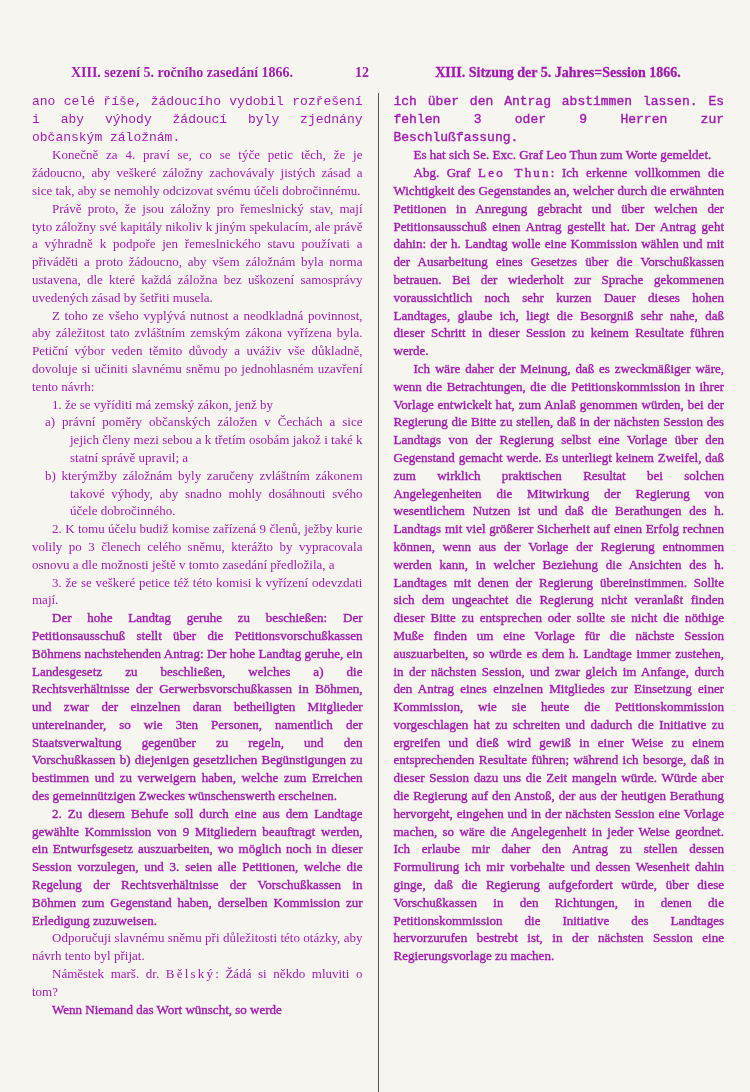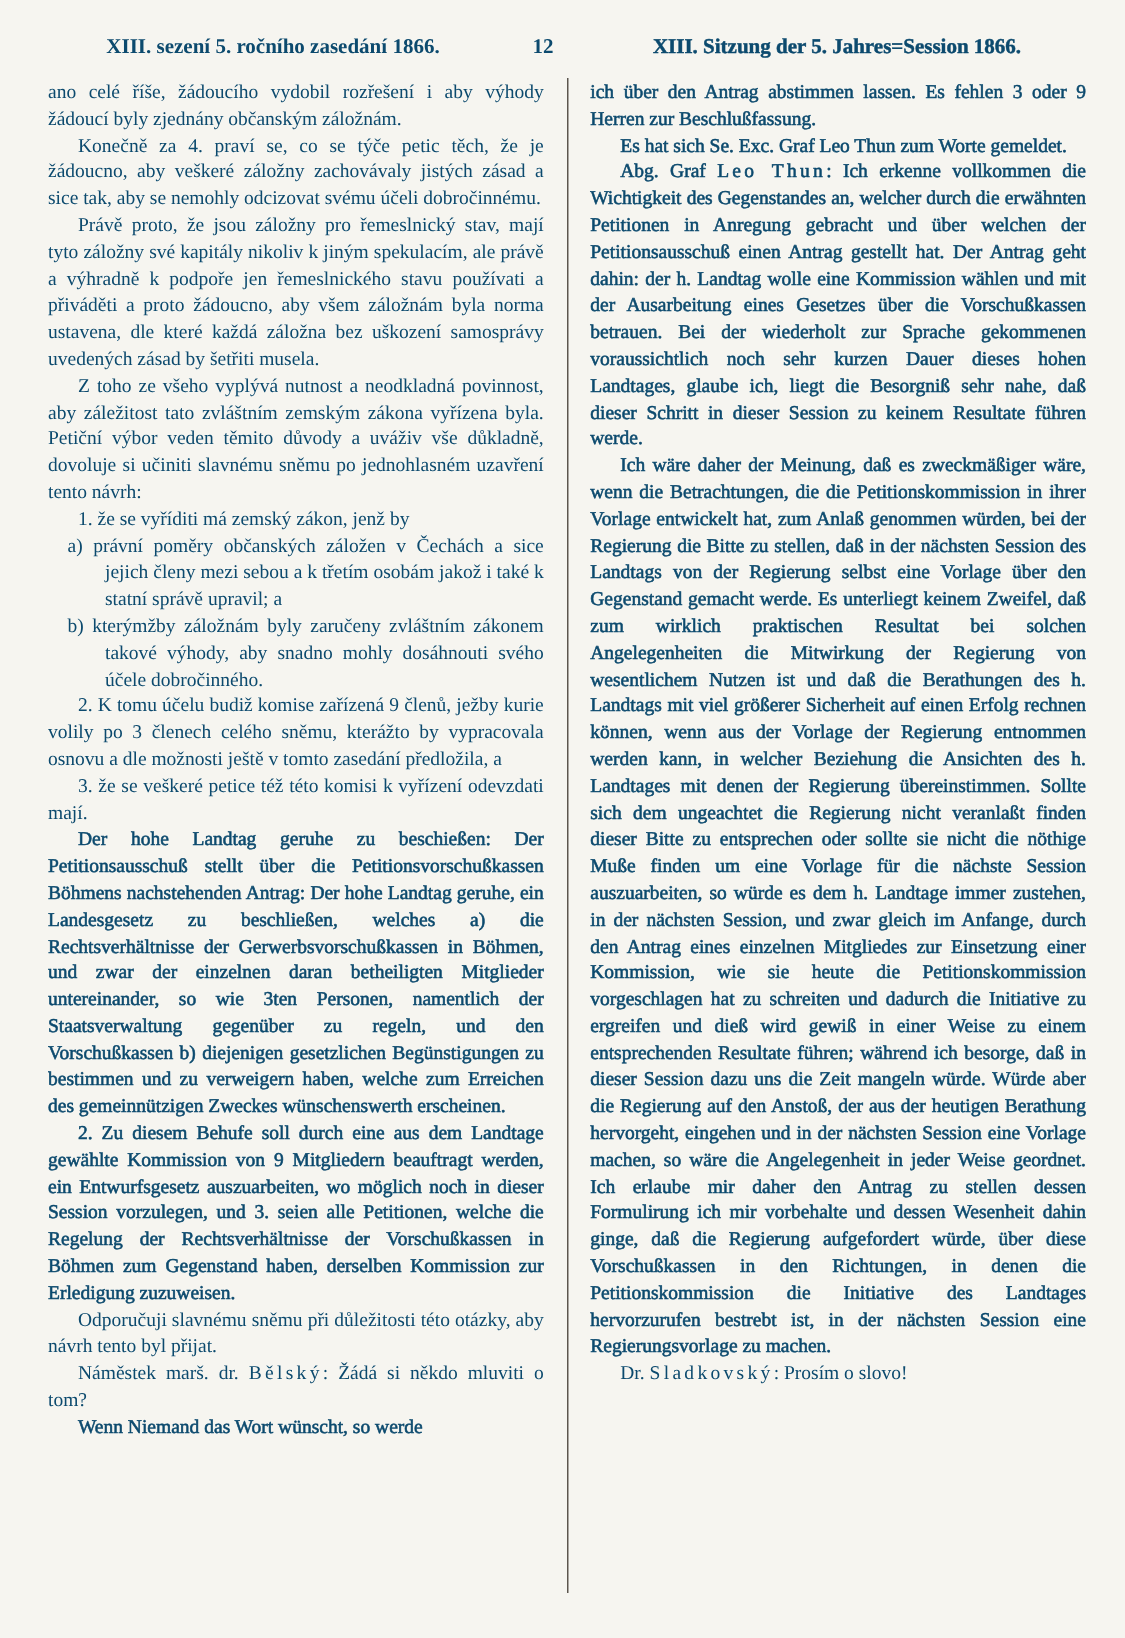--- a/index.html
+++ b/index.html
@@ -10,32 +10,32 @@
   .page {
     position: relative;
     width: 750px;
     height: 1092px;
     margin: 0 auto;
     background: #f6f5f0;
     box-sizing: border-box;
     padding: 24px 26px 0 32px;
     overflow: hidden;
     font-family: "Liberation Serif", "DejaVu Serif", serif;
-    color: #0c4a6e;
+    color: #a21caf;
   }
   .page-header {
     display: flex;
     align-items: baseline;
     font-size: 14px;
     font-weight: bold;
     margin-bottom: 12px;
     white-space: nowrap;
   }
   .h-left  { width: 300px; text-align: center; }
-  .h-num   { width: 60px;  text-align: center; }
+  .h-num   { width: 60px;  text-align: center; margin-top: 41px; }
   .h-right { flex: 1;      text-align: center; font-family: Liberation Serif, serif; -webkit-text-stroke: 0.3px; }
   .columns {
     display: flex;
     height: 1010px;
     align-items: stretch;
   }
   .col {
     flex: 1;
     overflow: hidden;
   }
@@ -52,21 +52,21 @@
     line-height: 17.8px;
     text-align: justify;
   }
   
   .cz { }
   
   .de { -webkit-text-stroke: 0.38px; }
   
   .ind { text-indent: 20px; }
   
-  .cont { text-indent: 0; }
+  .cont { text-indent: 0; font-family: Liberation Mono, monospace; }
   
   .li {
     padding-left: 38px;
     text-indent: -25px;
   }
   
   .sperr { letter-spacing: 0.17em; }
 </style>
 </head>
 <body>
@@ -98,17 +98,16 @@
       <p class="de ind">Wenn Niemand das Wort wünscht, so werde</p>
     </div>
 
     <div class="divider"></div>
 
     <div class="col right">
       <p class="de cont">ich über den Antrag abstimmen lassen. Es fehlen 3 oder 9 Herren zur Beschlußfassung.</p>
       <p class="de ind">Es hat sich Se. Exc. Graf Leo Thun zum Worte gemeldet.</p>
       <p class="de ind"><span>Abg. Graf </span><span class="sperr">Leo Thun</span><span>: Ich erkenne vollkommen die Wichtigkeit des Gegenstandes an, welcher durch die erwähnten Petitionen in Anregung gebracht und über welchen der Petitionsausschuß einen Antrag gestellt hat. Der Antrag geht dahin: der h. Landtag wolle eine Kommission wählen und mit der Ausarbeitung eines Gesetzes über die Vorschußkassen betrauen. Bei der wiederholt zur Sprache gekommenen voraussichtlich noch sehr kurzen Dauer dieses hohen Landtages, glaube ich, liegt die Besorgniß sehr nahe, daß dieser Schritt in dieser Session zu keinem Resultate führen werde.</span></p>
       <p class="de ind">Ich wäre daher der Meinung, daß es zweckmäßiger wäre, wenn die Betrachtungen, die die Petitionskommission in ihrer Vorlage entwickelt hat, zum Anlaß genommen würden, bei der Regierung die Bitte zu stellen, daß in der nächsten Session des Landtags von der Regierung selbst eine Vorlage über den Gegenstand gemacht werde. Es unterliegt keinem Zweifel, daß zum wirklich praktischen Resultat bei solchen Angelegenheiten die Mitwirkung der Regierung von wesentlichem Nutzen ist und daß die Berathungen des h. Landtags mit viel größerer Sicherheit auf einen Erfolg rechnen können, wenn aus der Vorlage der Regierung entnommen werden kann, in welcher Beziehung die Ansichten des h. Landtages mit denen der Regierung übereinstimmen. Sollte sich dem ungeachtet die Regierung nicht veranlaßt finden dieser Bitte zu entsprechen oder sollte sie nicht die nöthige Muße finden um eine Vorlage für die nächste Session auszuarbeiten, so würde es dem h. Landtage immer zustehen, in der nächsten Session, und zwar gleich im Anfange, durch den Antrag eines einzelnen Mitgliedes zur Einsetzung einer Kommission, wie sie heute die Petitionskommission vorgeschlagen hat zu schreiten und dadurch die Initiative zu ergreifen und dieß wird gewiß in einer Weise zu einem entsprechenden Resultate führen; während ich besorge, daß in dieser Session dazu uns die Zeit mangeln würde. Würde aber die Regierung auf den Anstoß, der aus der heutigen Berathung hervorgeht, eingehen und in der nächsten Session eine Vorlage machen, so wäre die Angelegenheit in jeder Weise geordnet. Ich erlaube mir daher den Antrag zu stellen dessen Formulirung ich mir vorbehalte und dessen Wesenheit dahin ginge, daß die Regierung aufgefordert würde, über diese Vorschußkassen in den Richtungen, in denen die Petitionskommission die Initiative des Landtages hervorzurufen bestrebt ist, in der nächsten Session eine Regierungsvorlage zu machen.</p>
-      <p class="cz ind"><span>Dr. </span><span class="sperr">Sladkovský</span><span>: Prosím o slovo!</span></p>
     </div>
 
   </div>
 </div>
 
 </body></html>

